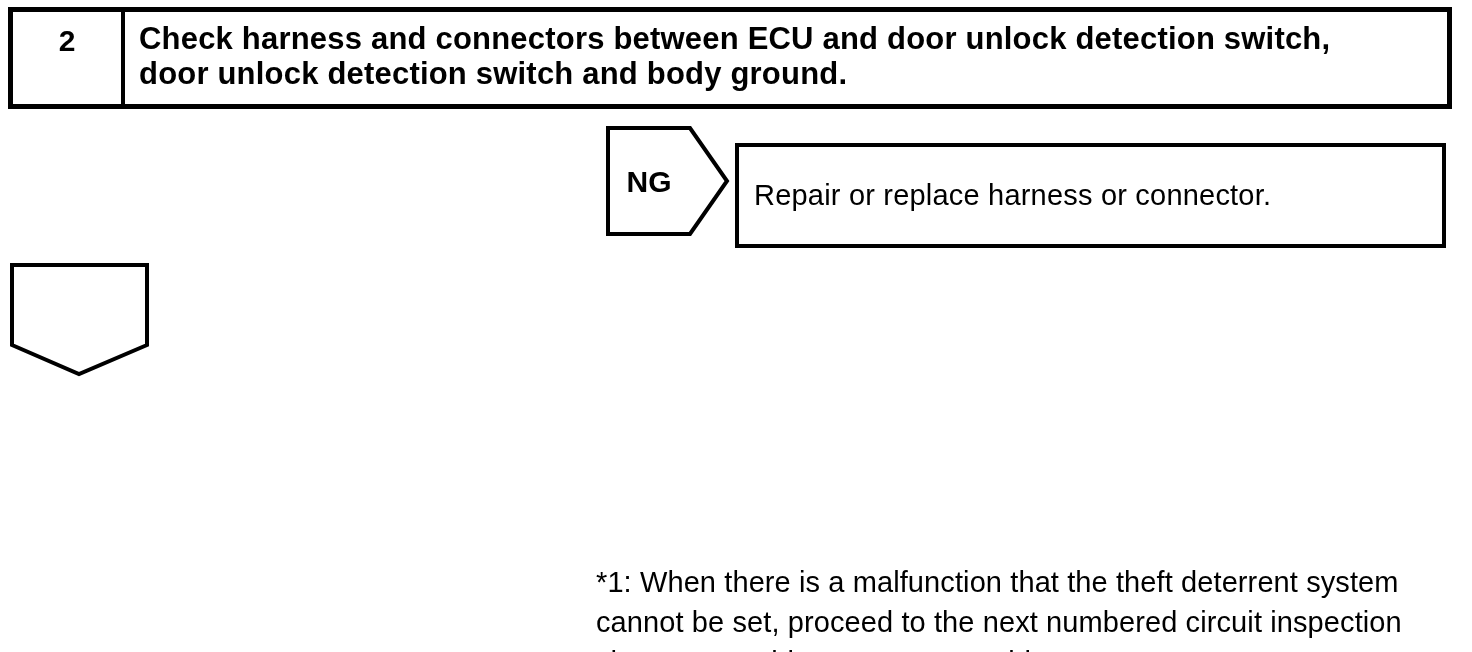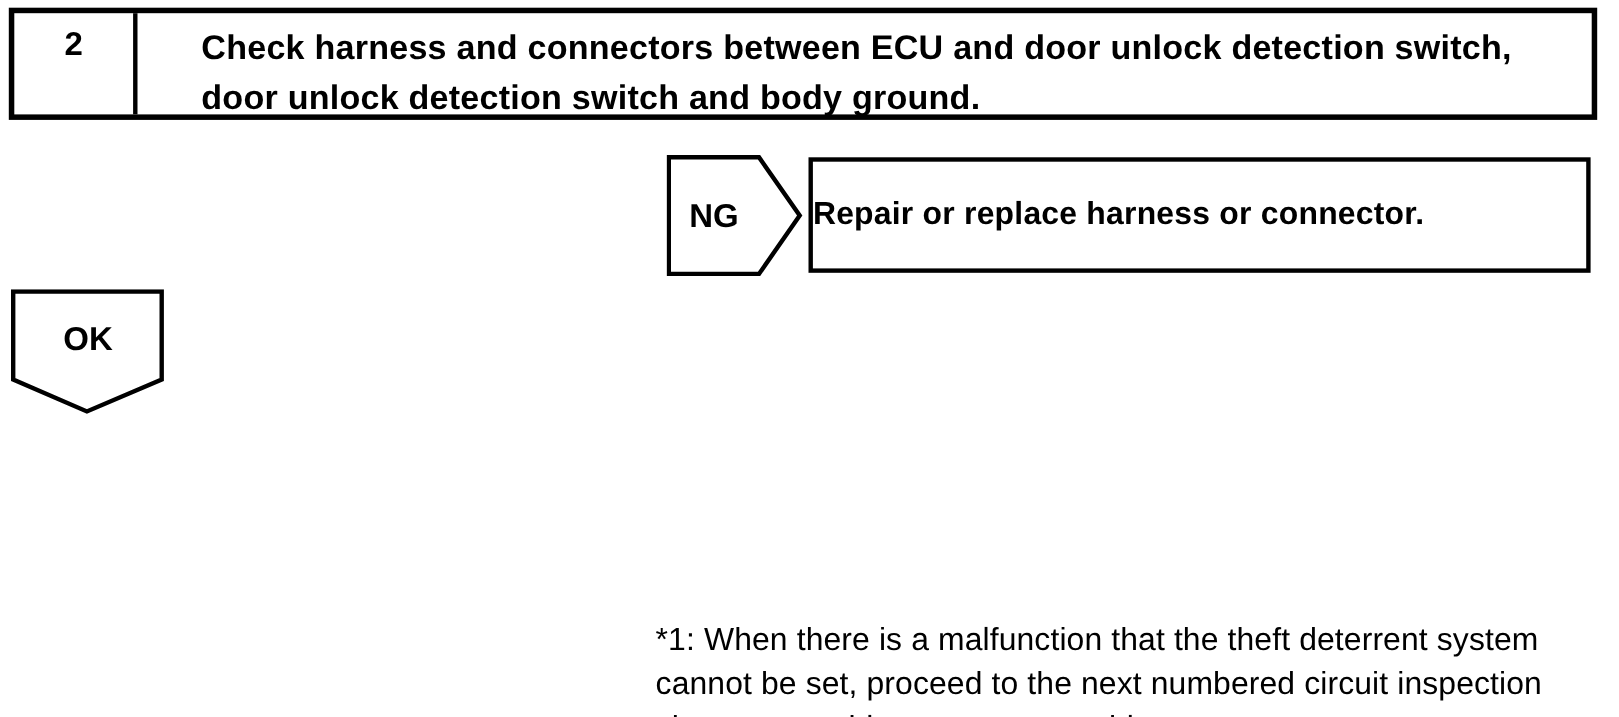--- a/index.html
+++ b/index.html
@@ -36,30 +36,29 @@
     text-align: center;
     padding-top: 12px;
     font-size: 30px;
     font-weight: bold;
   }
   .step-text {
     flex: 1;
     padding: 9px 14px 0 14px;
     font-size: 31px;
     font-weight: bold;
-    line-height: 45px;
+    line-height: 35px;
     white-space: pre-line;
     letter-spacing: 0.2px;
-    margin-left: 44px;
   }
   
   .ng-shape {
     position: absolute;
     left: 606px;
-    top: 141px;
+    top: 126px;
     width: 124px;
     height: 110px;
   }
   .ng-shape .shape-label {
     position: absolute;
     left: 0;
     top: 39px;
     width: 86px;
     text-align: center;
     font-size: 30px;
@@ -69,22 +68,23 @@
   .ng-result-box {
     position: absolute;
     left: 735px;
     top: 143px;
     width: 711px;
     height: 105px;
     border: 4px solid #000;
     box-sizing: border-box;
     display: flex;
     align-items: center;
+    padding-left: 15px;
     font-size: 29px;
-    font-weight: bold;
+    font-weight: normal;
     background: #fff;
     letter-spacing: 0.2px;
   }
   
   .ok-shape {
     position: absolute;
     left: 10px;
     top: 263px;
     width: 140px;
     height: 114px;
@@ -148,21 +148,20 @@
   </div>
 
   <div class="ng-result-box">
     <span>Repair or replace harness or connector.</span>
   </div>
 
   <div class="ok-shape">
     <svg width="140" height="114" viewBox="0 0 140 114">
       <polygon points="2,2 137,2 137,82 69,111 2,82" fill="#ffffff" stroke="#000000" stroke-width="4"></polygon>
     </svg>
-    <span class="shape-label">OK</span>
   </div>
 
 
   <div class="footnote">*1: When there is a malfunction that the theft deterrent system
 cannot be set, proceed to the next numbered circuit inspection
 shown on problem symptoms table.</div>
 
 </div>
 
 </body></html>

